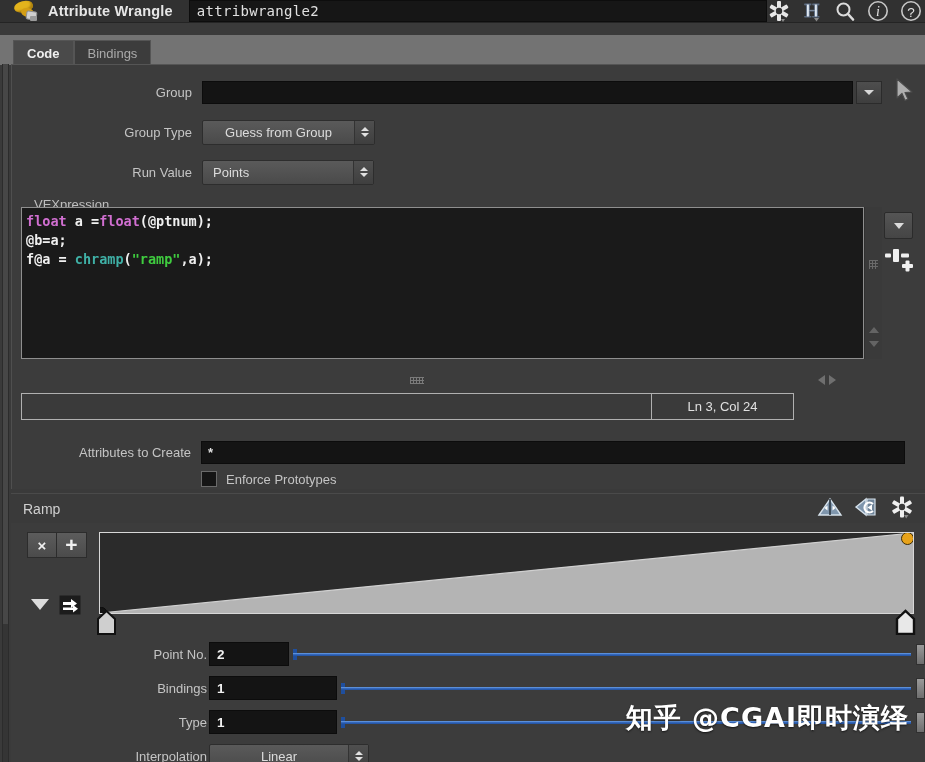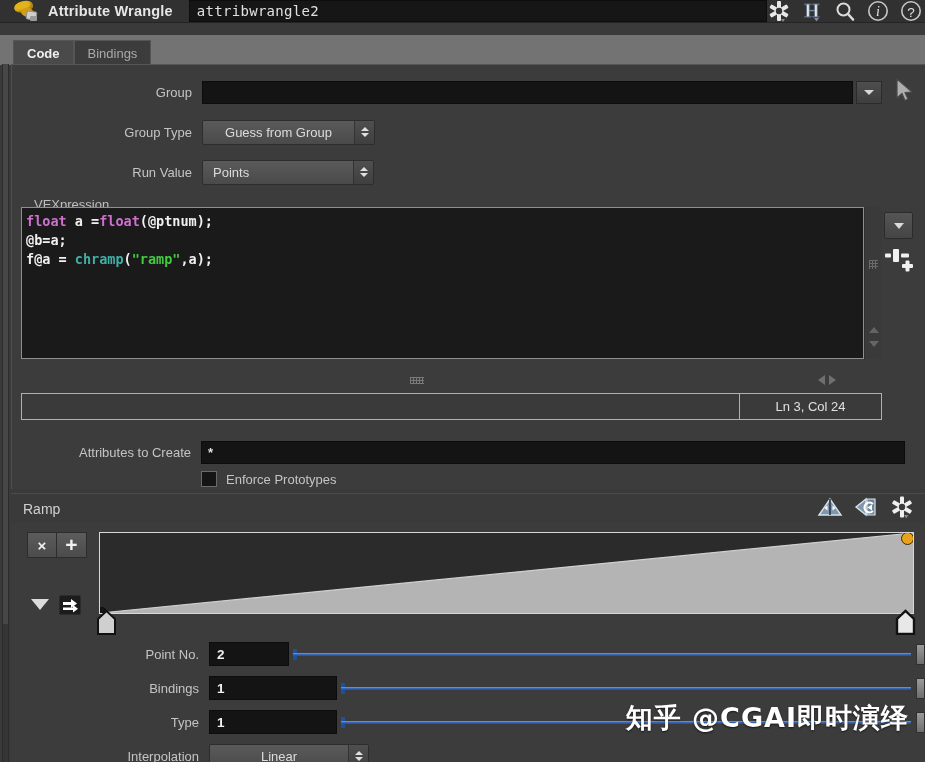--- a/index.html
+++ b/index.html
@@ -174,21 +174,21 @@
       linear-gradient(#8a8a8a 1px, transparent 1px),
       linear-gradient(90deg,#8a8a8a 1px, transparent 1px);
     background-size: 3px 3px; opacity: .8;
   }
   .pgarrows { position: absolute; left: 818px; top: 375px; display: flex; gap: 4px; opacity: .42; }
   .pgarrows i { width: 0; height: 0; border-top: 5px solid transparent; border-bottom: 5px solid transparent; }
   .pgarrows .lf { border-right: 7px solid #b5b5b5; }
   .pgarrows .rt { border-left: 7px solid #b5b5b5; }
 
   .statusbar {
-    position: absolute; left: 21px; top: 393px; width: 861px; height: 27px;
+    position: absolute; left: 21px; top: 393px; width: 773px; height: 27px;
     border: 1px solid #b0b0b0; background: #3a3a3a; display: flex; padding-left: 20px;
   }
   .statusbar .left { flex: 1; }
   .statusbar .right {
     width: 142px; border-left: 1px solid #b0b0b0;
     display: flex; align-items: center; justify-content: center;
     font-size: 13px; color: #e0e0e0;
   }
 
   .checkbox {
@@ -230,21 +230,21 @@
     position: absolute; width: 13px; height: 13px; border-radius: 50%;
     background: #e8a31a; border: 1px solid #3a2a05;
   }
   .handle {
     position: absolute; width: 19px; height: 24px; cursor: pointer;
   }
   .handle svg { display: block; }
 
   
   .rprow { position: absolute; left: 0; display: flex; align-items: center; height: 26px; }
-  .rplabel { width: 198px; text-align: right; padding-right: 10px; font-size: 13px; color: #c4c4c4; flex: none; }
+  .rplabel { width: 198px; text-align: right; padding-right: 2px; font-size: 13px; color: #c4c4c4; flex: none; }
   .rpfield {
     height: 24px; background: #141414; border: 1px solid #0c0c0c;
     display: flex; align-items: center; padding: 0 7px;
     font-size: 13.5px; color: #f0f0f0; font-weight: bold;
   }
   .slider { flex: 1; height: 24px; position: relative; margin-left: 4px; }
   .slider .track {
     position: absolute; left: 0; right: 14px; top: 11px; height: 3px;
     background: linear-gradient(#3b6fc4, #1f4f9e);
     border-top: 1px solid #5b8fd8;

